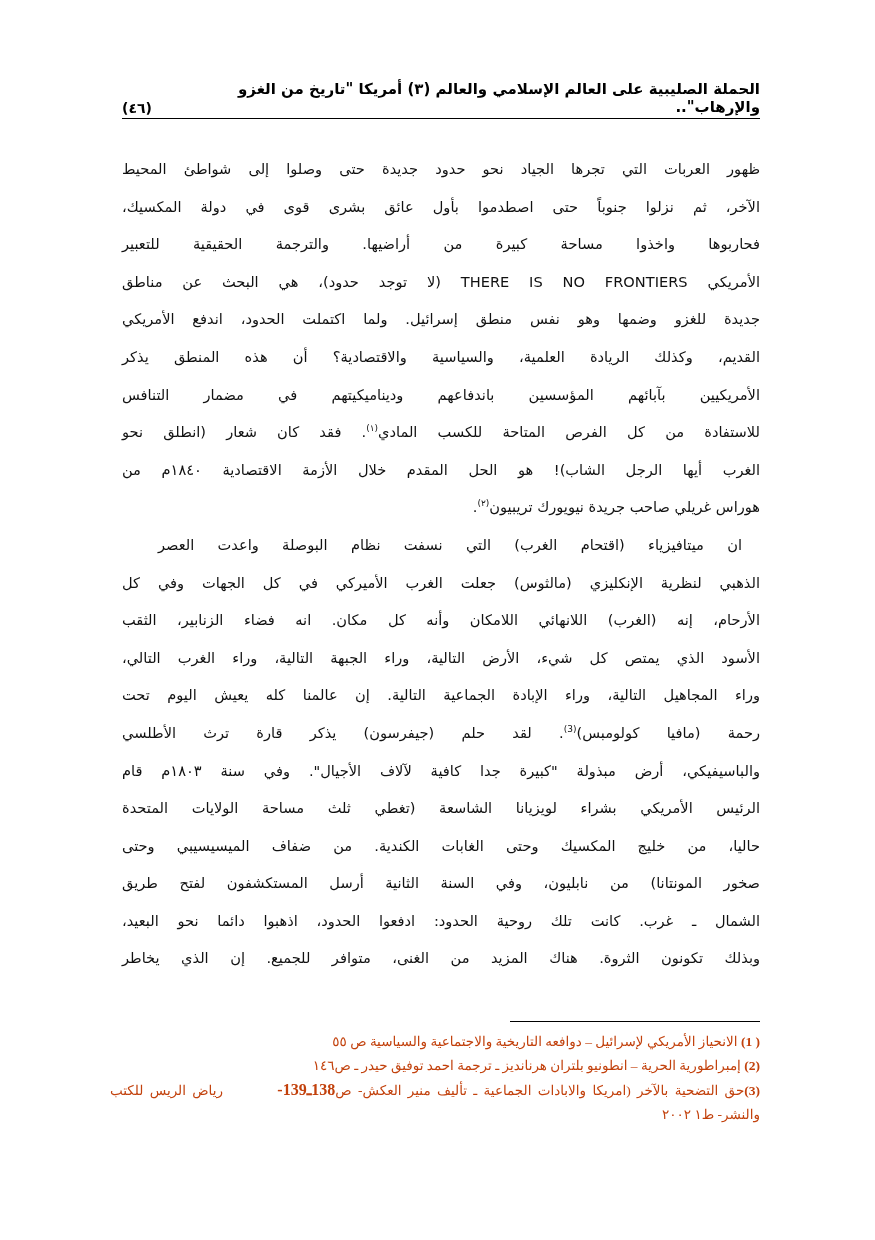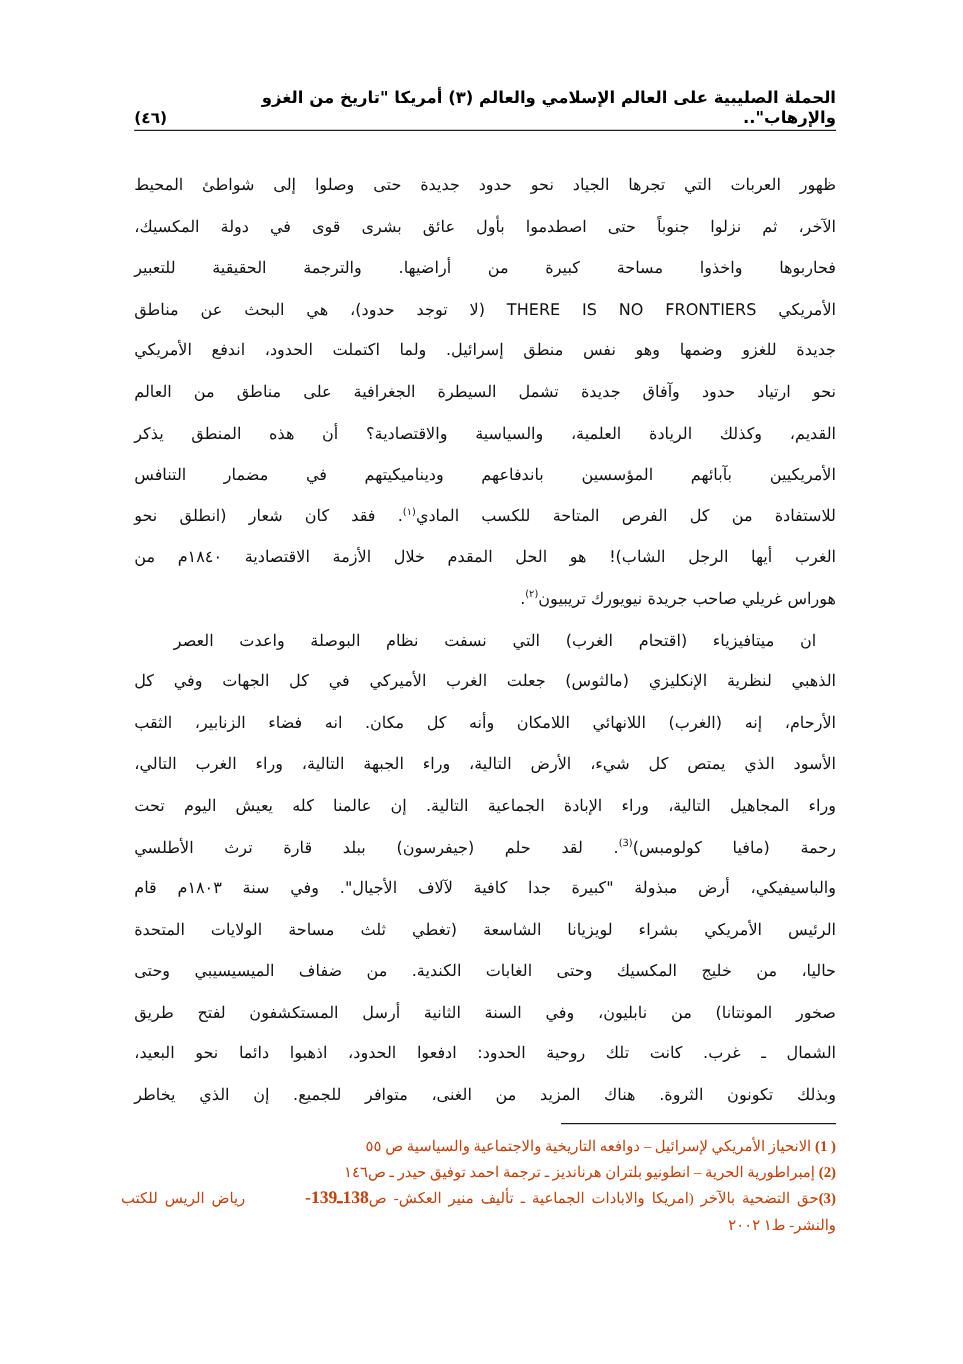--- a/index.html
+++ b/index.html
@@ -39,37 +39,36 @@
     <span>الحملة الصليبية على العالم الإسلامي والعالم (٣) أمريكا "تاريخ من الغزو والإرهاب"..</span>
     <span class="page-num">(٤٦)</span>
   </div>
 
   <div class="body-text">
     <span class="line">ظهور العربات التي تجرها الجياد نحو حدود جديدة حتى وصلوا إلى شواطئ المحيط</span>
     <span class="line">الآخر، ثم نزلوا جنوباً حتى اصطدموا بأول عائق بشرى قوى في دولة المكسيك،</span>
     <span class="line">فحاربوها واخذوا مساحة كبيرة من أراضيها. والترجمة الحقيقية للتعبير</span>
     <span class="line">الأمريكي THERE IS NO FRONTIERS (لا توجد حدود)، هي البحث عن مناطق</span>
     <span class="line">جديدة للغزو وضمها وهو نفس منطق إسرائيل. ولما اكتملت الحدود، اندفع الأمريكي</span>
-    <span class="line">نحو ارتياد حدود وآفاق جديدة تشمل السيطرة الجغرافية على مناطق من العالم</span>
     <span class="line">القديم، وكذلك الريادة العلمية، والسياسية والاقتصادية؟ أن هذه المنطق يذكر</span>
     <span class="line">الأمريكيين بآبائهم المؤسسين باندفاعهم وديناميكيتهم في مضمار التنافس</span>
     <span class="line">
       <span>للاستفادة من كل الفرص المتاحة للكسب المادي</span><sup>(١)</sup><span>. فقد كان شعار (انطلق نحو</span>
     </span>
     <span class="line">الغرب أيها الرجل الشاب)! هو الحل المقدم خلال الأزمة الاقتصادية ١٨٤٠م من</span>
     <span class="line last">
       <span>هوراس غريلي صاحب جريدة نيويورك تريبيون</span><sup>(٢)</sup><span>.</span>
     </span>
     <span class="line" style="padding-right:18px;margin-left:36px;">ان ميتافيزياء (اقتحام الغرب) التي نسفت نظام البوصلة واعدت العصر</span>
     <span class="line">الذهبي لنظرية الإنكليزي (مالثوس) جعلت الغرب الأميركي في كل الجهات وفي كل</span>
     <span class="line">الأرحام، إنه (الغرب) اللانهائي اللامكان وأنه كل مكان. انه فضاء الزنابير، الثقب</span>
     <span class="line">الأسود الذي يمتص كل شيء، الأرض التالية، وراء الجبهة التالية، وراء الغرب التالي،</span>
     <span class="line">وراء المجاهيل التالية، وراء الإبادة الجماعية التالية. إن عالمنا كله يعيش اليوم تحت</span>
     <span class="line">
-      <span>رحمة (مافيا كولومبس)</span><sup>(3)</sup><span>. لقد حلم (جيفرسون) ببلد قارة ترث الأطلسي</span>
+      <span>رحمة (مافيا كولومبس)</span><sup>(3)</sup><span>. لقد حلم (جيفرسون) يذكر قارة ترث الأطلسي</span>
     </span>
     <span class="line">والباسيفيكي، أرض مبذولة "كبيرة جدا كافية لآلاف الأجيال". وفي سنة ١٨٠٣م قام</span>
     <span class="line">الرئيس الأمريكي بشراء لويزيانا الشاسعة (تغطي ثلث مساحة الولايات المتحدة</span>
     <span class="line">حاليا، من خليج المكسيك وحتى الغابات الكندية. من ضفاف الميسيسيبي وحتى</span>
     <span class="line">صخور المونتانا) من نابليون، وفي السنة الثانية أرسل المستكشفون لفتح طريق</span>
     <span class="line">الشمال ـ غرب. كانت تلك روحية الحدود: ادفعوا الحدود، اذهبوا دائما نحو البعيد،</span>
     <span class="line">وبذلك تكونون الثروة. هناك المزيد من الغنى، متوافر للجميع. إن الذي يخاطر</span>
   </div>
 
   <div class="fn-rule"></div>

